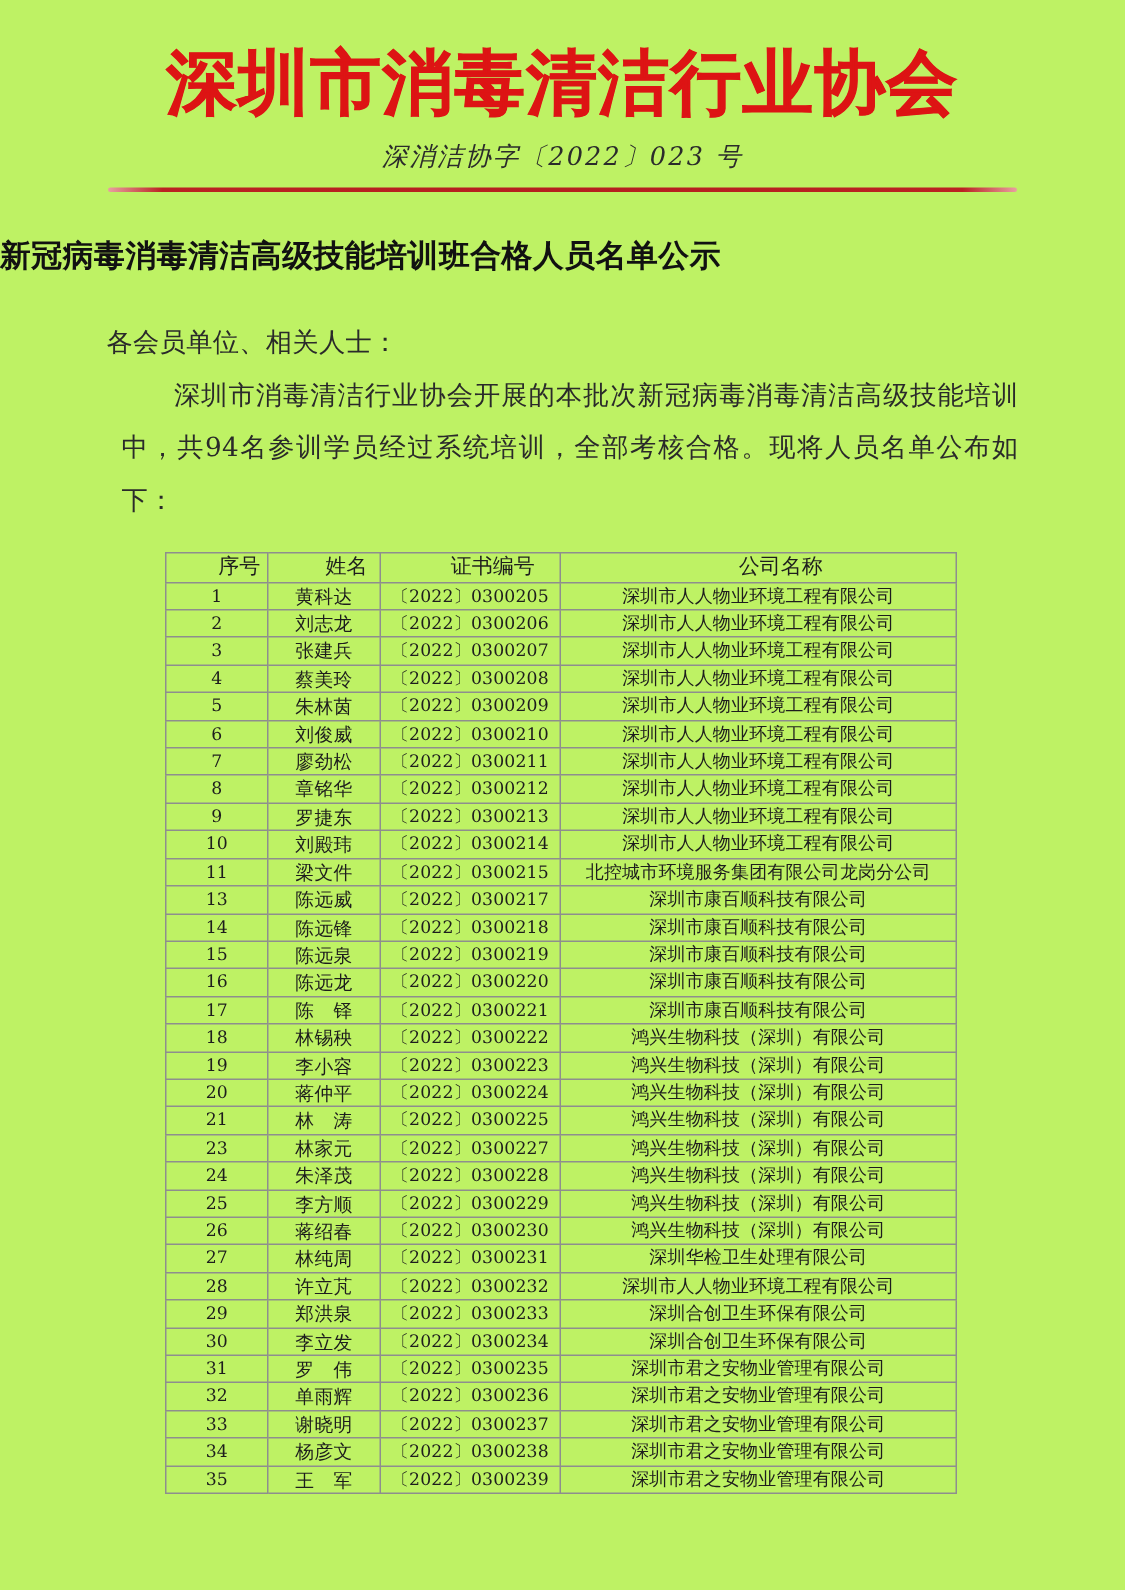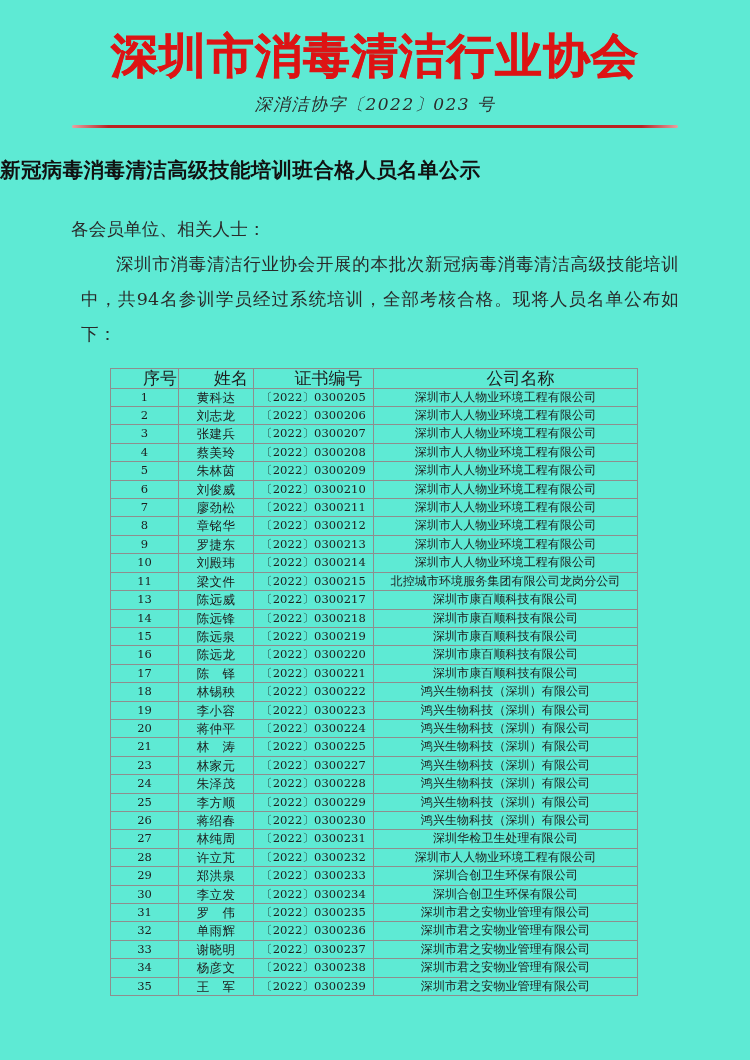--- a/index.html
+++ b/index.html
@@ -13,21 +13,21 @@
     position: relative;
     overflow: hidden;
     font-family: "DejaVu Serif", "Liberation Serif", serif;
     color: #1a1a1a;
   }
 
   .page {
     position: relative;
     width: 750px;
     height: 1060px;
-    background: #5eead4;
+    background: #bef264;
   }
 
   
   .letterhead {
     padding-top: 30px;
     text-align: center;
   }
   .org-title {
     font-family: "DejaVu Sans", "Liberation Sans", sans-serif;
     font-weight: 700;
@@ -104,21 +104,21 @@
     border: 1px solid #8e8e8e;
     text-align: center;
     height: 17.4px;
     line-height: 17.4px;
     padding: 0 2px;
     overflow: hidden;
     white-space: nowrap;
   }
   table.roster th {
     font-weight: normal;
-    font-size: 17px;
+    font-size: 14px;
     height: 19px;
     line-height: 19px;
     padding-left: 32px;
   }
   col.c-idx  { width: 68px; }
   col.c-name { width: 75px; }
   col.c-cert { width: 120px; }
   col.c-comp { width: 264px; }
 
   td.idx  { font-size: 11.5px; }

